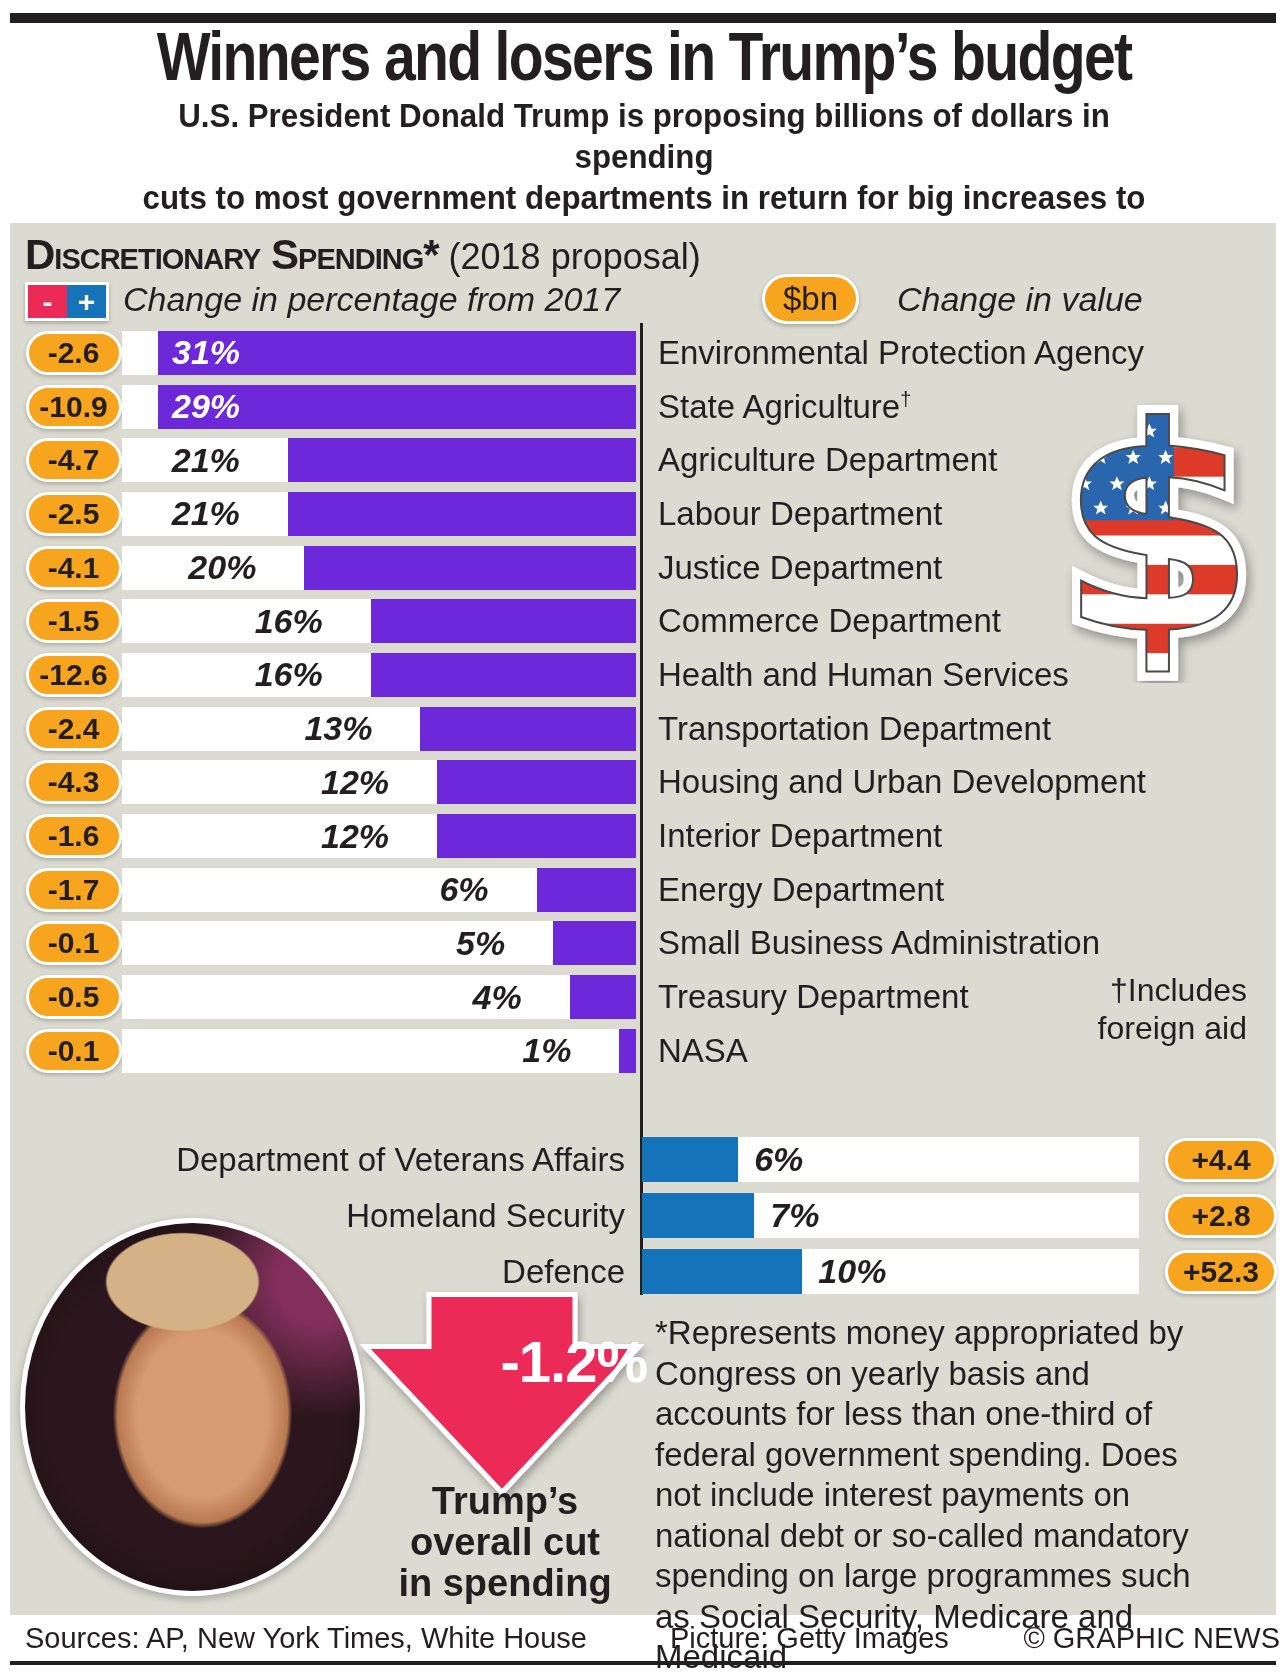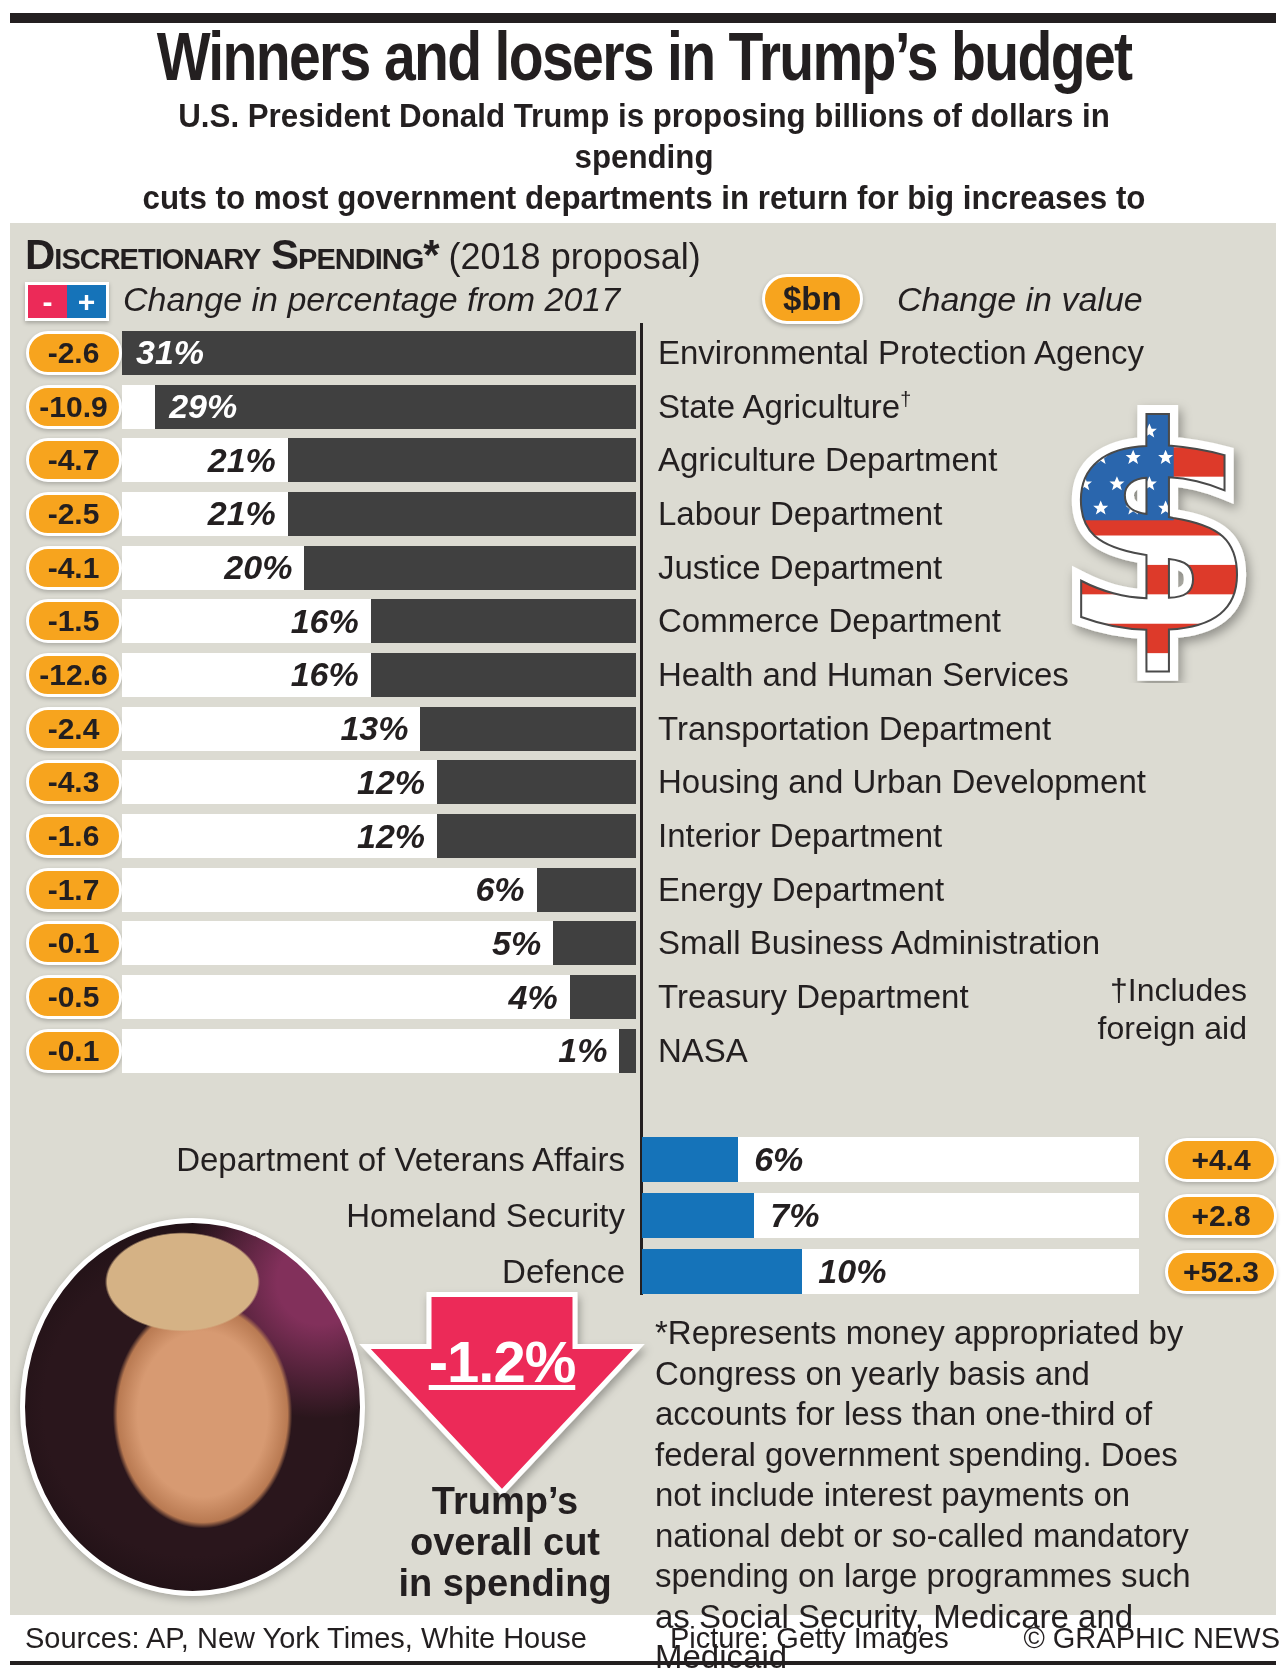--- a/index.html
+++ b/index.html
@@ -23,31 +23,31 @@
   .legend{position:absolute;left:15px;top:55px;width:1245px;height:48px;}
   .pm-pair{position:absolute;left:0;top:4px;display:inline-flex;border:3px solid #fff;
            box-shadow:0 2px 4px rgba(0,0,0,.25);}
   .pm{width:39px;height:33px;display:flex;align-items:center;justify-content:center;
       color:#fff;font-weight:bold;font-size:30px;line-height:1;}
   .pm.minus{background:#ec2a58;}
   .pm.plus{background:#1573b9;}
   .legend-label{position:absolute;top:2px;font-size:34px;font-style:italic;white-space:nowrap;}
   .bn-pill{position:absolute;left:737px;top:-4px;display:inline-flex;align-items:center;justify-content:center;
            background:#f7a41e;border:3px solid #fff;border-radius:26px;height:44px;padding:0 18px;
-           font-weight:bold;font-size:33px;box-shadow:0 2px 4px rgba(0,0,0,.25);}
+           font-weight:normal;font-size:33px;box-shadow:0 2px 4px rgba(0,0,0,.25);}
 
   .divider{position:absolute;left:630px;top:100px;width:3px;height:972px;background:#231f20;}
 
   .cut-rows{position:absolute;left:15px;top:103px;width:1245px;}
   .crow{height:53.7px;display:grid;grid-template-columns:97px 514px auto;align-items:center;}
   .badge{display:inline-flex;align-items:center;justify-content:center;justify-self:center;
          width:96px;height:44px;background:#f7a41e;border:3px solid #fff;border-radius:26px;
          font-weight:bold;font-size:30px;box-shadow:0 2px 4px rgba(0,0,0,.22);box-sizing:border-box;}
   .track{height:44px;background:#fff;display:flex;justify-content:flex-end;align-items:center;}
-  .rbar{height:100%;background:#404040;display:flex;align-items:center;}
+  .rbar{height:100%;background:#6d28d9;display:flex;align-items:center;margin-left:36px;}
   .pct{font-size:34px;font-weight:bold;font-style:italic;white-space:nowrap;}
   .track > .pct{margin-right:12px;color:#231f20;text-align:right;}
   .rbar > .pct{margin-left:14px;color:#fff;}
   .dept{padding-left:22px;font-size:33px;white-space:nowrap;}
   .dept sup{font-size:60%;}
 
   .inc-rows{position:absolute;left:15px;top:908.5px;width:1245px;}
   .irow{height:56px;display:grid;grid-template-columns:600px 497px 130px;column-gap:17px;align-items:center;}
   .dept-l{text-align:right;font-size:33px;white-space:nowrap;}
   .track-b{height:45px;background:#fff;display:flex;justify-content:flex-start;align-items:center;}
@@ -63,22 +63,22 @@
                border:5px solid #fff;box-sizing:border-box;
                box-shadow:0 3px 8px rgba(0,0,0,.25);
                background:
                  radial-gradient(ellipse 125px 80px at 47% 16%, #d5b285 0 60%, rgba(213,178,133,0) 62%),
                  radial-gradient(ellipse 118px 150px at 53% 52%, #d79a72 0 55%, #b97a52 72%, rgba(185,122,82,0) 76%),
                  radial-gradient(circle at 88% 16%, #82305b 0 10%, rgba(130,48,91,0) 32%),
                  radial-gradient(circle at 50% 50%, #2a161c 0 60%, #140b0e 100%);}
 
   .arrow-wrap{position:absolute;left:347px;top:1067px;width:290px;height:210px;}
   .arrow-wrap svg{position:absolute;left:0;top:0;width:100%;height:100%;overflow:visible;}
-  .arrow-label{position:absolute;left:0;top:38px;width:100%;text-align:center;
-               color:#fff;font-weight:bold;font-size:58px;letter-spacing:-1px;text-decoration:underline;}
+  .arrow-label{position:absolute;left:0;top:38px;width:100%;text-align:right;
+               color:#fff;font-weight:bold;font-size:58px;letter-spacing:-1px;}
 
   .overall-caption{position:absolute;left:375px;top:1258px;width:240px;text-align:center;
                    font-size:38px;font-weight:bold;line-height:41px;}
 
   .footnote{position:absolute;left:645px;top:1090px;width:558px;font-size:33px;line-height:40.5px;}
 
   .footer-sources{position:absolute;left:25px;top:1622px;font-size:29px;}
   .footer-picture{position:absolute;left:670px;top:1622px;font-size:29px;}
   .footer-credit{position:absolute;right:8px;top:1622px;font-size:29px;}
   .bottomrule{position:absolute;left:10px;top:1661px;width:1266px;height:4px;background:#231f20;}

